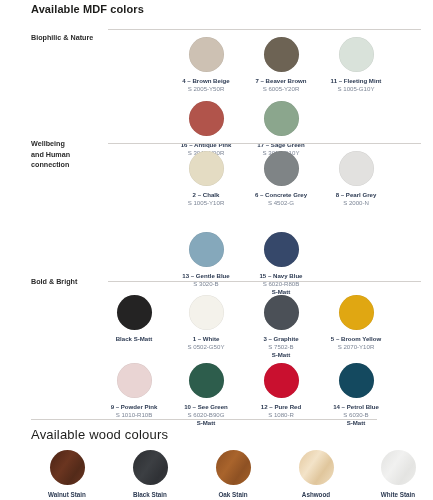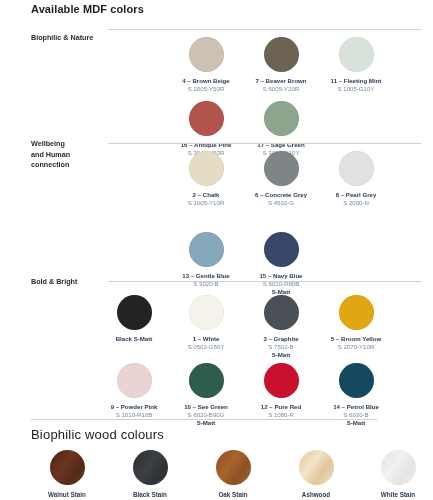--- a/index.html
+++ b/index.html
@@ -232,21 +232,21 @@
             <span class="dot bordered" style="background: rgb(20, 73, 95);"></span>
             <div class="name">14 – Petrol Blue</div>
             <div class="code">S 6030-B</div>
             <div class="finish">S-Matt</div>
           </div>
         </div>
       </div>
     </div>
 
   <div class="wood-rule"></div>
-  <div class="main-heading" id="wood-heading">Biophilic wood colours</div>
+  <div class="main-heading" id="wood-heading">Available wood colours</div>
   <div class="wood-row" id="wood-container">
       <div class="wood-item" style="left: 27px;">
         <span class="wood-dot" style="background: linear-gradient(125deg, rgb(74, 35, 21) 0%, rgb(107, 53, 32) 42%, rgb(83, 42, 25) 70%, rgb(106, 53, 33) 100%);"></span>
         <div class="wood-name">Walnut Stain</div>
       </div>
       <div class="wood-item" style="left: 110px;">
         <span class="wood-dot" style="background: linear-gradient(125deg, rgb(43, 45, 48) 0%, rgb(60, 63, 67) 45%, rgb(47, 49, 53) 75%, rgb(58, 61, 65) 100%);"></span>
         <div class="wood-name">Black Stain</div>
       </div>
       <div class="wood-item" style="left: 193px;">

